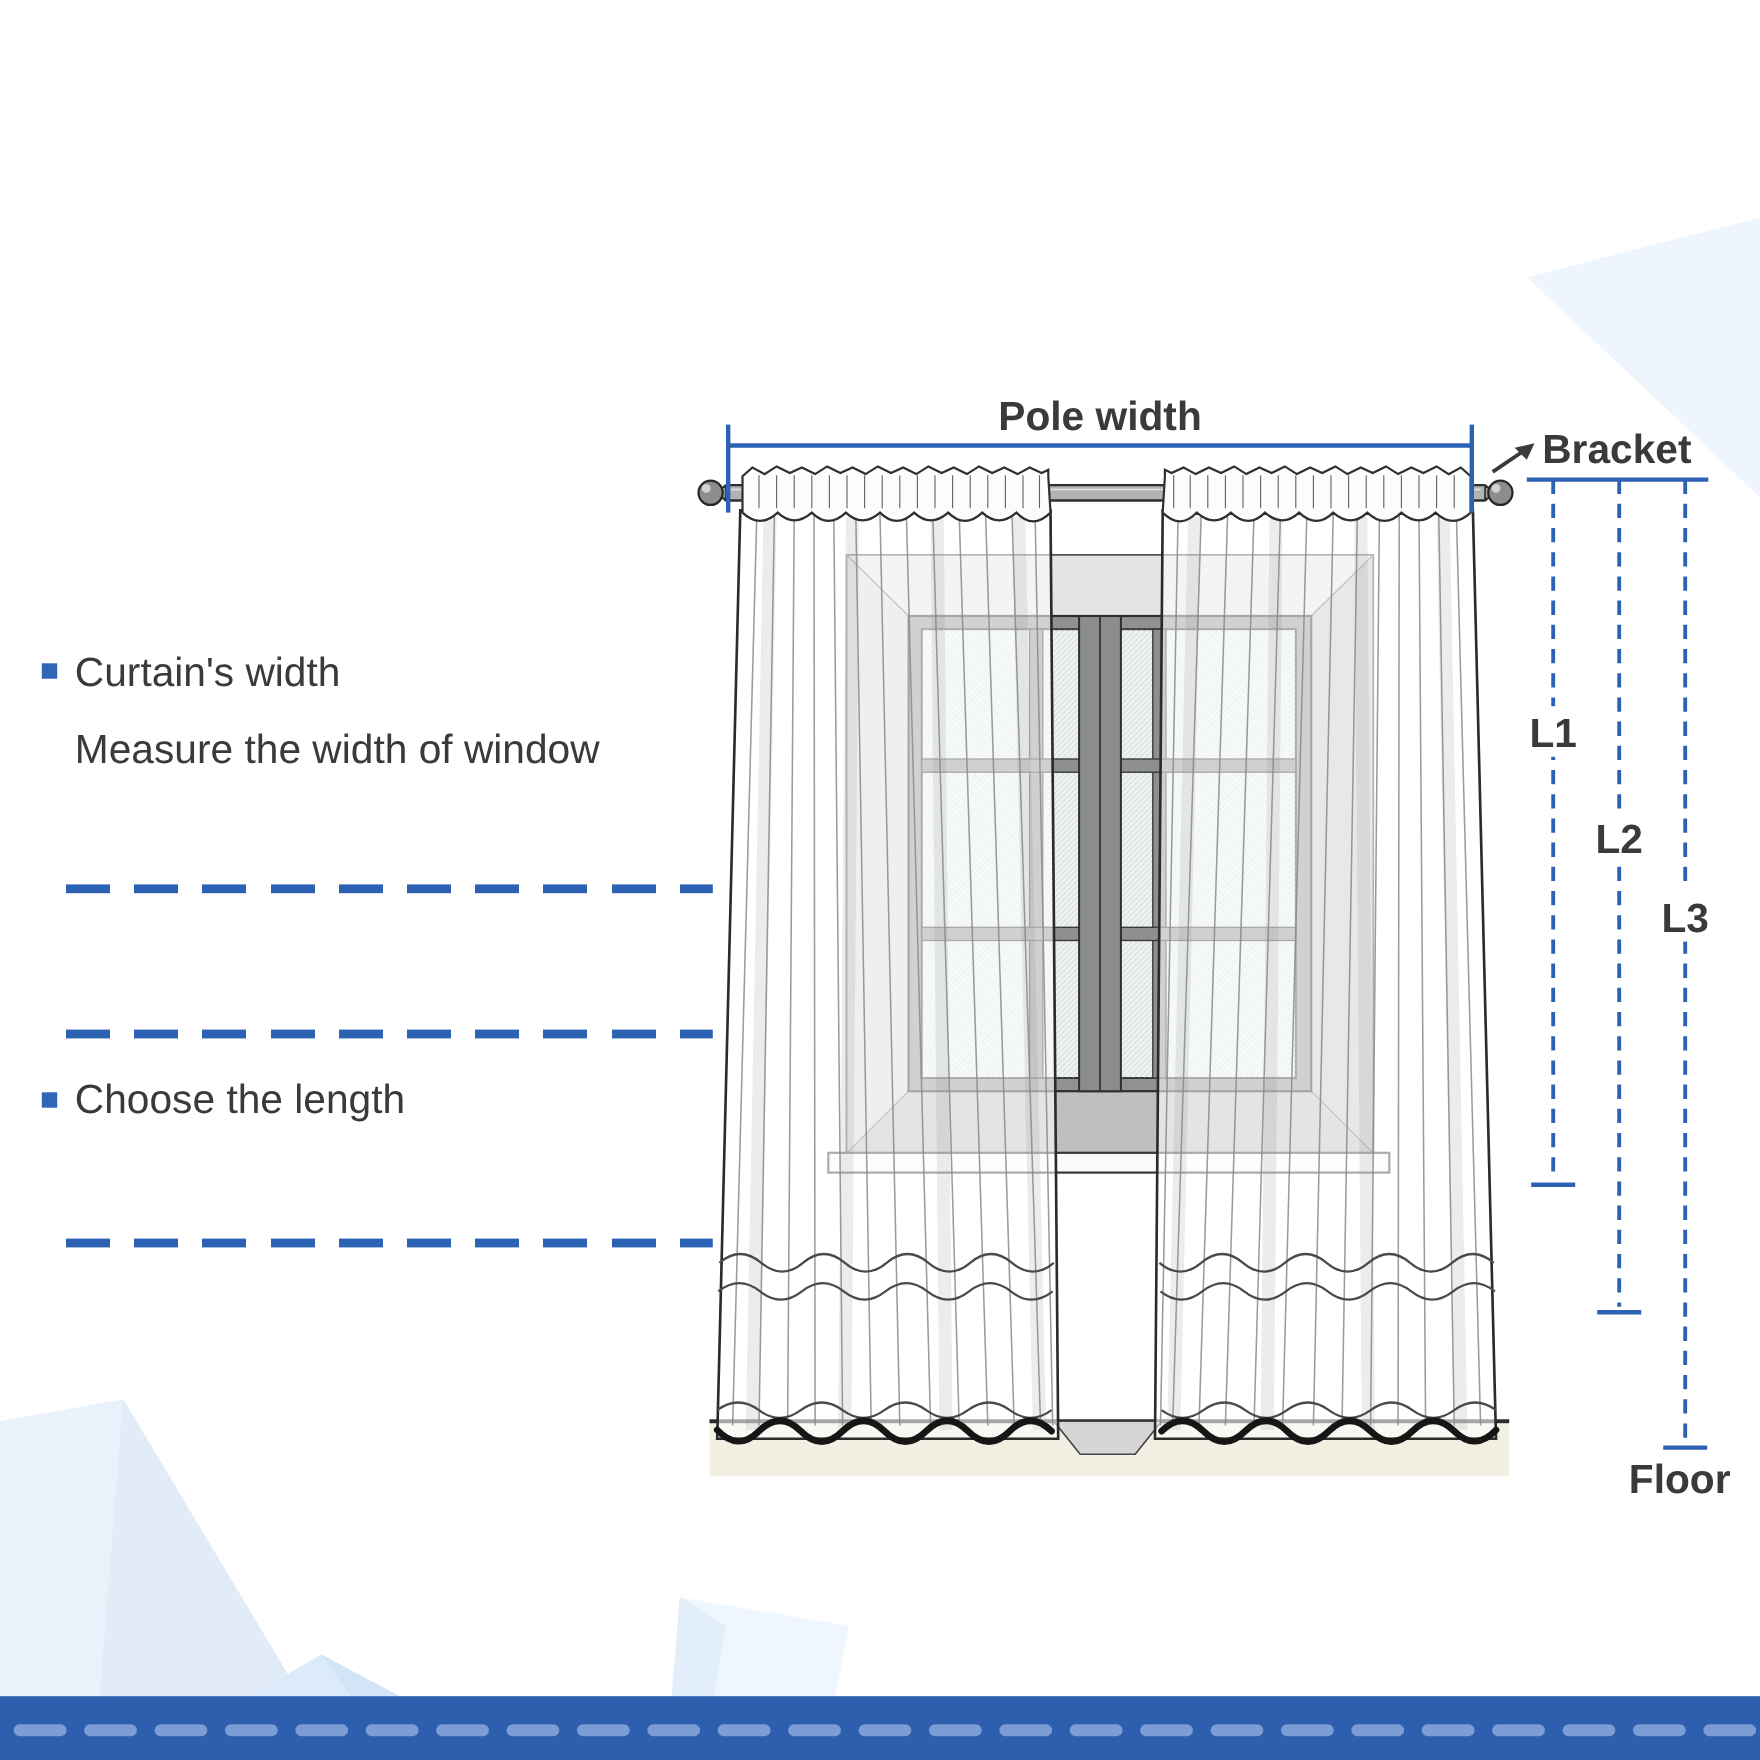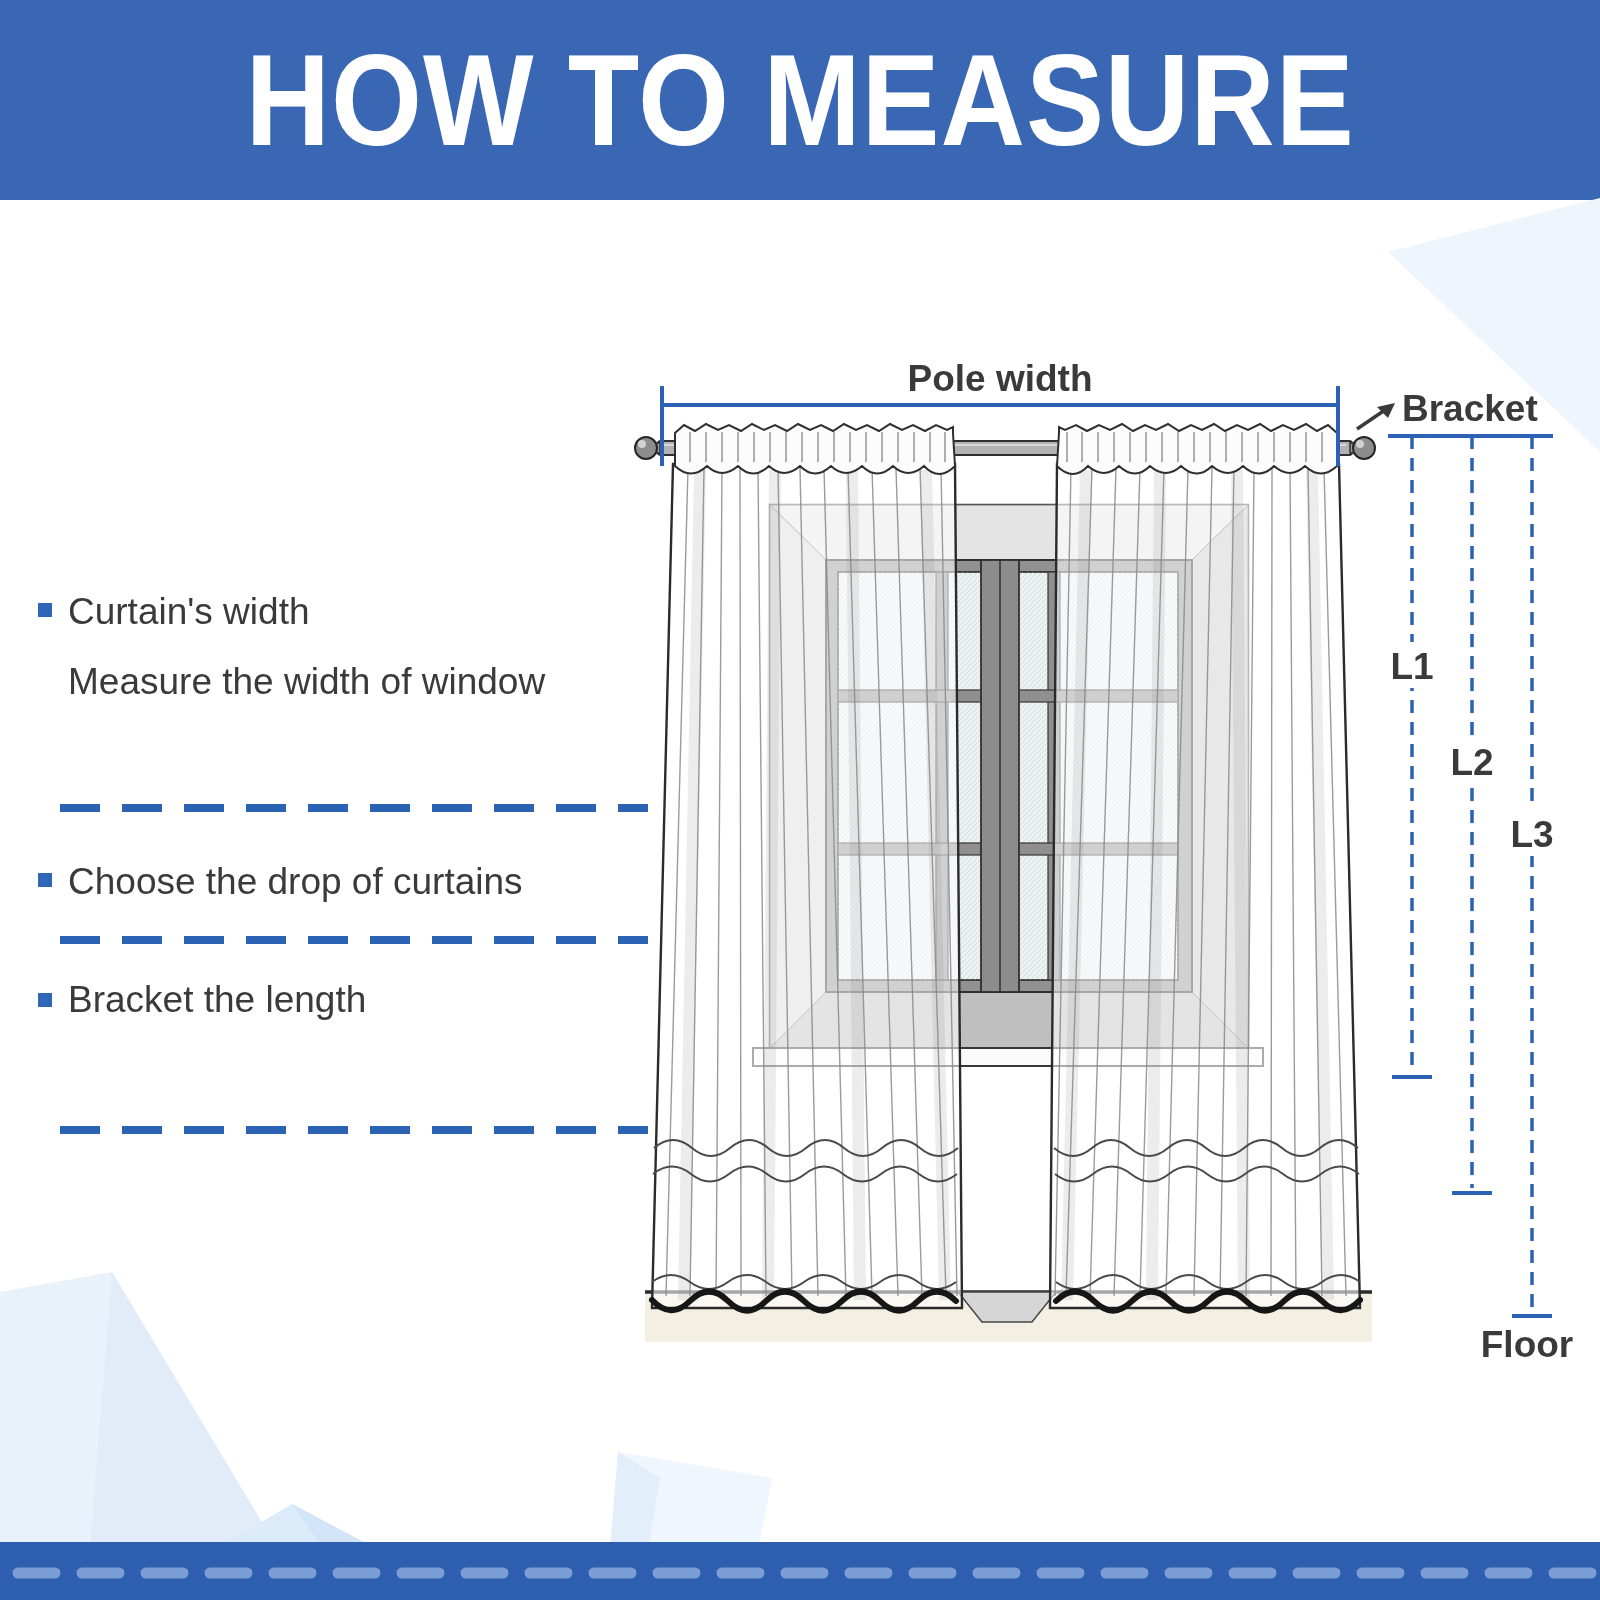--- a/index.html
+++ b/index.html
@@ -16,23 +16,20 @@
   .instr3{line-height:65px;}
   .sep{position:absolute;left:60px;width:588px;height:8px;
        background:repeating-linear-gradient(90deg,#2c62b4 0 40px,transparent 40px 62px);}
   svg text{font-family:"Liberation Sans",sans-serif;font-weight:600;fill:#3a3a3a;font-size:37px;}
 </style>
 </head>
 <body>
 
 <div class="page">
 
-  <header class="banner">
-    <h1>HOW TO MEASURE</h1>
-  </header>
 
   <svg class="diagram-svg" viewBox="0 0 1600 1600">
     <defs>
       <pattern id="stip" width="5" height="5" patternUnits="userSpaceOnUse">
         <path d="M0,5 L5,0" stroke="#b7c3c3" stroke-width="1"></path>
       </pattern>
     </defs>
 
     <polygon points="1388,252 1600,198 1600,452" fill="#eef5fc"></polygon>
 
@@ -187,29 +184,23 @@
 
   <div class="instr" style="top:577px">
     <span class="bullet"></span>
     <div class="lines">
       <div>Curtain's width</div>
       <div>Measure the width of window</div>
     </div>
   </div>
   <div class="sep" style="top:804px"></div>
 
-  <div class="instr" style="top:847px">
-    <span class="bullet"></span>
-    <div class="lines">
-      <div>Choose the drop of curtains</div>
-    </div>
-  </div>
   <div class="sep" style="top:936px"></div>
 
   <div class="instr instr3" style="top:967px">
     <span class="bullet"></span>
     <div class="lines">
-      <div>Bracket the length</div>
+      <div>Choose the length</div>
     </div>
   </div>
   <div class="sep" style="top:1126px"></div>
 
 </div>
 
 </body></html>

